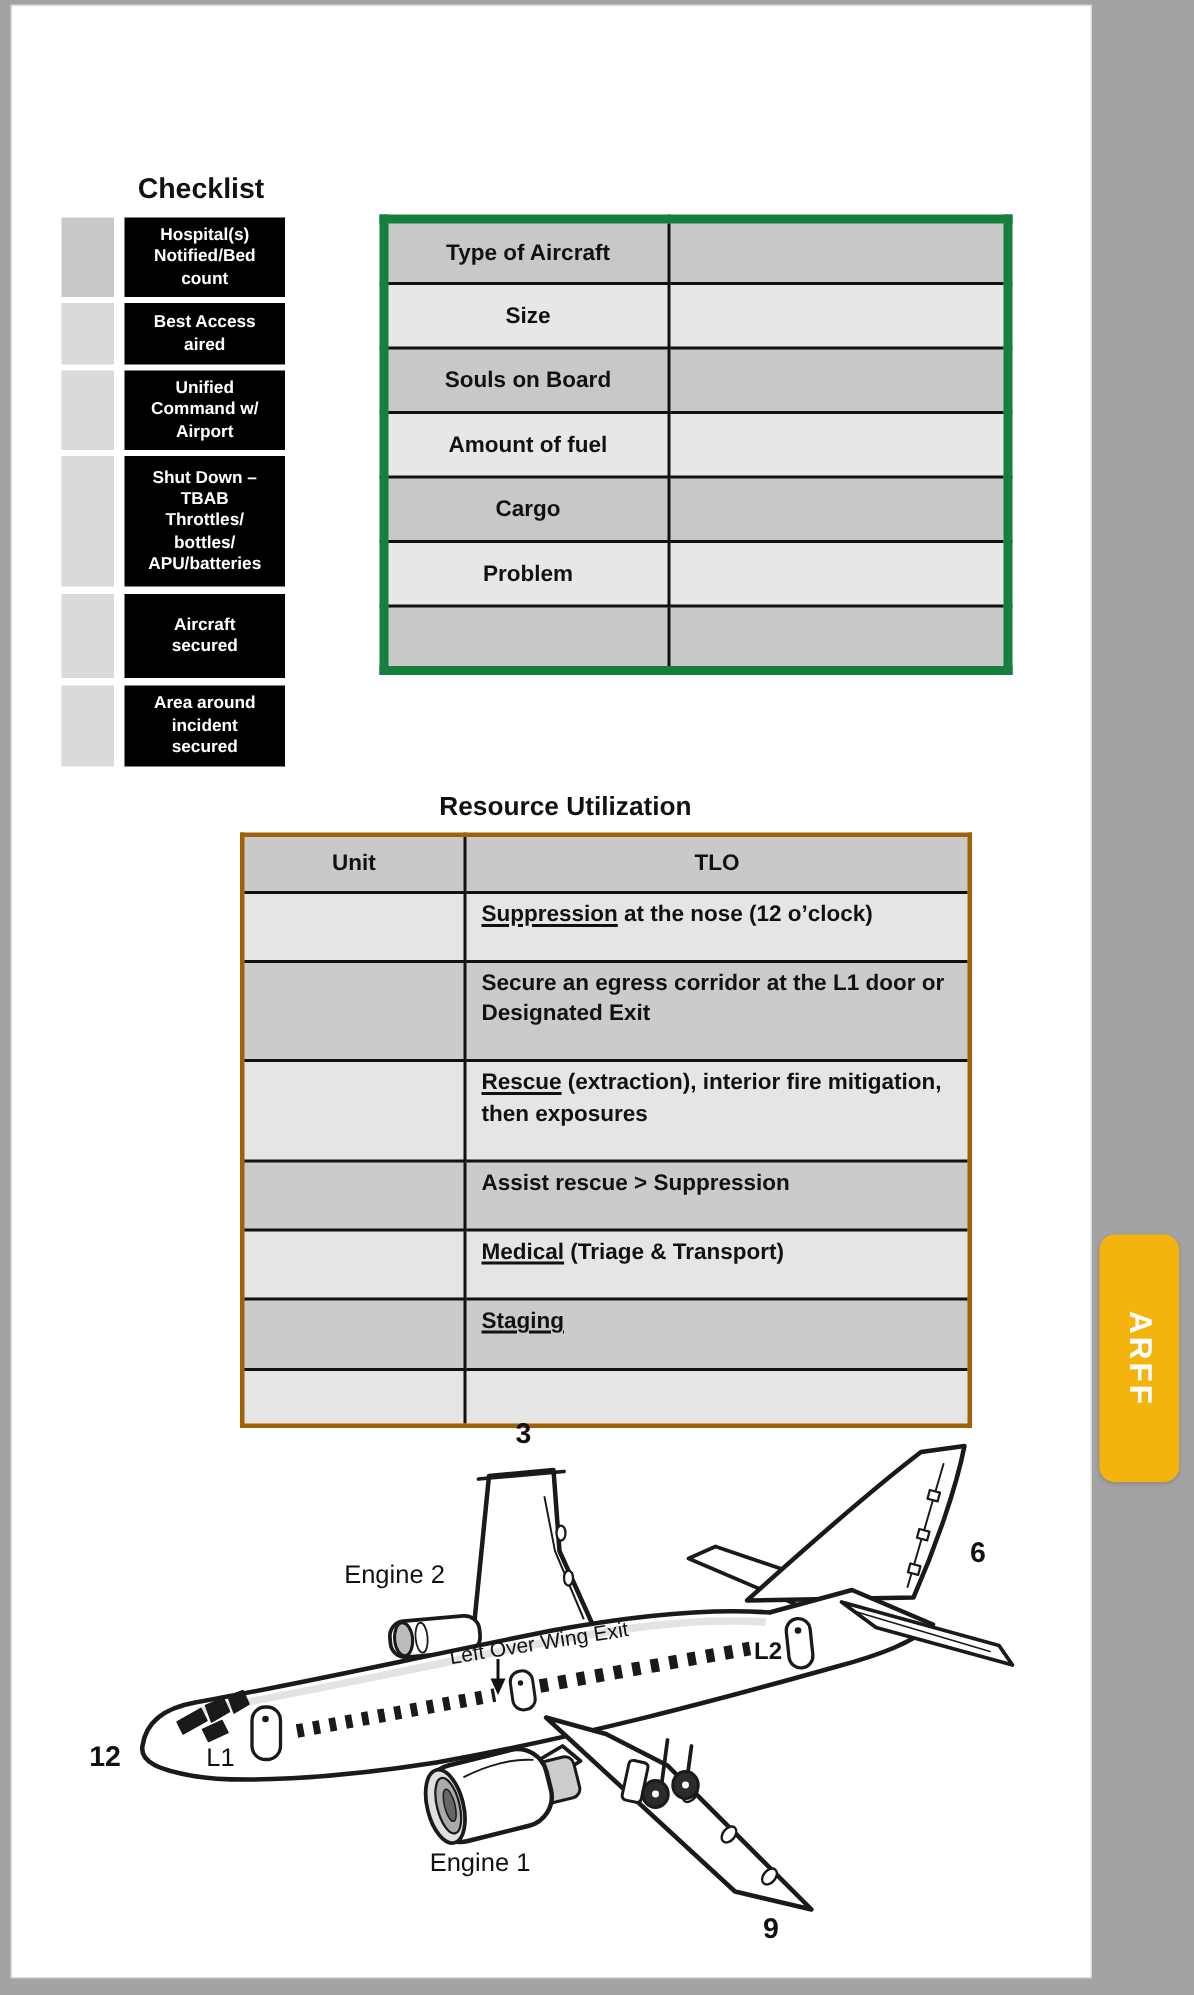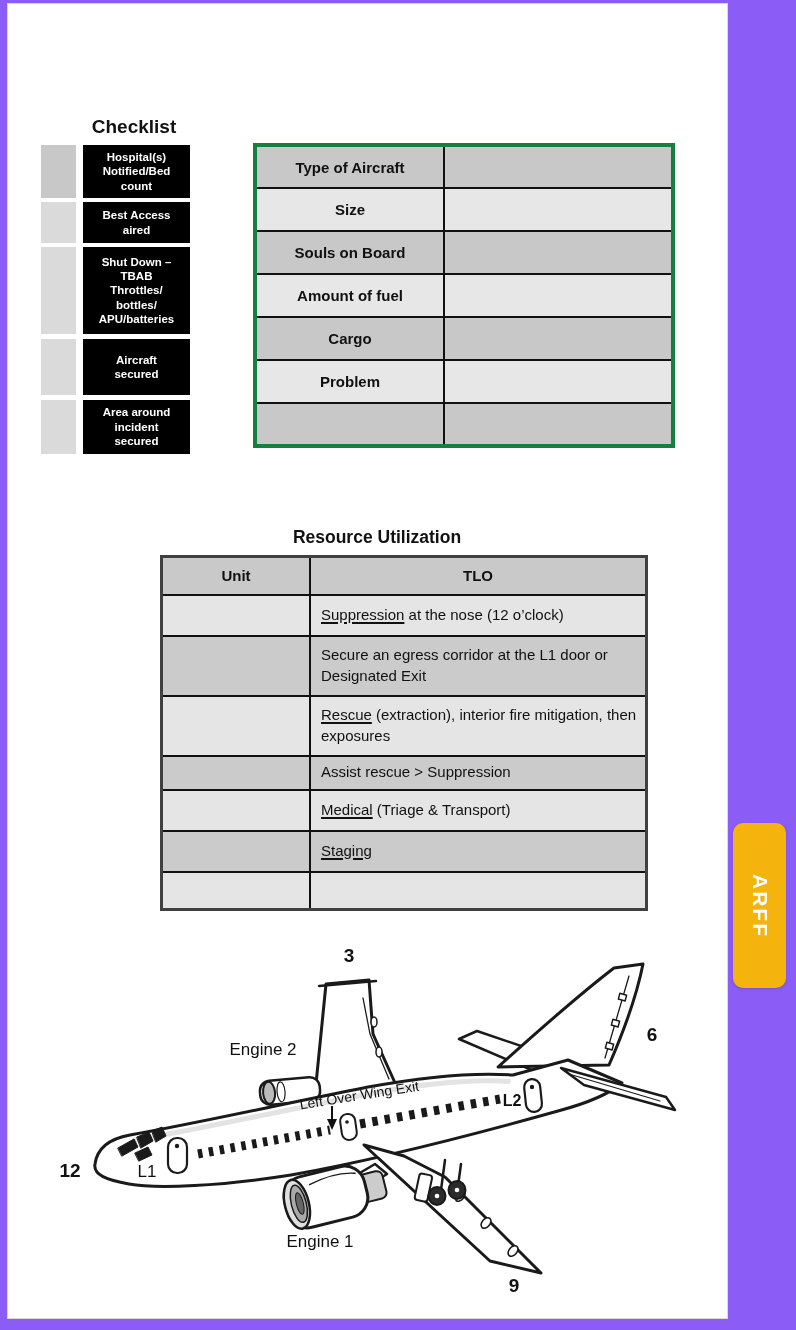--- a/index.html
+++ b/index.html
@@ -1,19 +1,19 @@
 <!DOCTYPE html>
 <html><head>
 <meta charset="utf-8">
 <style>
   html,body { margin:0; padding:0; }
   body { font-family:"Liberation Sans", sans-serif; }
   .screen {
     position:relative; width:796px; height:1330px;
-    background:#8b5cf6; overflow:hidden;
+    background:#a3a3a3; overflow:hidden;
   }
   .page {
     position:absolute; left:8px; top:4px; width:719px; height:1314px;
     background:#ffffff; box-shadow:0 0 0 1px #d9d9d9;
   }
 
   
   .cl-title {
     position:absolute; left:67px; top:112px; width:118px;
     text-align:center; font-size:19px; font-weight:bold; color:#111;
@@ -29,43 +29,43 @@
     text-align:center; white-space:pre-line; padding:2px 3px; box-sizing:border-box;
   }
 
   
   .ai-title {
     position:absolute; left:338px; top:114px; width:228px;
     text-align:center; font-size:14px; font-weight:bold; color:#111;margin-top:24px;
   }
   table.grid { border-collapse:collapse; table-layout:fixed; }
   table.grid td { border:2px solid #111; padding:0; }
-  .ai-table { position:absolute; left:245px; top:139px; width:422px; border:4px solid #15803d; }
+  .ai-table { position:absolute; left:245px; top:139px; width:422px; border:6px solid #15803d; }
   .ai-table tr { height:43px; }
   .ai-table td.lbl { width:186px; text-align:center; font-size:15px; font-weight:bold; color:#111; }
   tr.dark td { background:#c8c8c8; }
   tr.light td { background:#e7e7e7; }
 
   
   .warning {
     position:absolute; left:245px; top:458px; width:420px;
     text-align:center; font-size:17px; font-weight:bold; line-height:23.5px;
     color:#f00000; white-space:pre-line;
   }
 
   
   .ru-title {
     position:absolute; left:252px; top:523px; width:234px;
     text-align:center; font-size:17.5px; font-weight:bold; color:#111;
   }
-  .ru-table { position:absolute; left:152px; top:551px; width:488px; border:3px solid #404040; }
+  .ru-table { position:absolute; left:152px; top:551px; width:488px; border:3px solid #a16207; }
   .ru-table td.unit { width:146px; }
   .ru-table tr.hdr { height:38px; }
   .ru-table tr.hdr td { background:#c9c9c9; text-align:center; font-size:15px; font-weight:bold; color:#111; }
-  .ru-table td.tlo { font-size:15px; font-weight:normal; color:#111; padding:4px 8px 4px 10px; line-height:1.35; }
+  .ru-table td.tlo { font-size:15px; font-weight:bold; color:#111; padding:4px 8px 20px 10px; line-height:1.35; }
   tr.rlight td { background:#e5e5e5; }
   tr.rdark td { background:#cbcbcb; }
   .u { text-decoration:underline; text-decoration-thickness:2px; text-underline-offset:2px; }
 
   
   .diagram { position:absolute; left:0; top:930px; }
   .diagram text { font-family:"Liberation Sans", sans-serif; fill:#111; }
   .diagram .num { font-size:19px; font-weight:bold; }
   .diagram .lbl { font-size:17px; }
   .diagram .lbl2 { font-size:16px; font-weight:bold; }
@@ -100,20 +100,26 @@
       <div class="cl-row" style="height:53px;margin-bottom:4px">
         <div class="cl-box"></div>
         <div class="cl-label">Hospital(s)
 Notified/Bed
 count</div>
       </div>
       <div class="cl-row" style="height:41px;margin-bottom:4px">
         <div class="cl-box"></div>
         <div class="cl-label">Best Access
 aired</div>
+      </div>
+      <div class="cl-row" style="height:53px;margin-bottom:4px">
+        <div class="cl-box"></div>
+        <div class="cl-label">Unified
+Command w/
+Airport</div>
       </div>
       <div class="cl-row" style="height:87px;margin-bottom:5px">
         <div class="cl-box"></div>
         <div class="cl-label">Shut Down –
 TBAB
 Throttles/
 bottles/
 APU/batteries</div>
       </div>
       <div class="cl-row" style="height:56px;margin-bottom:5px">

